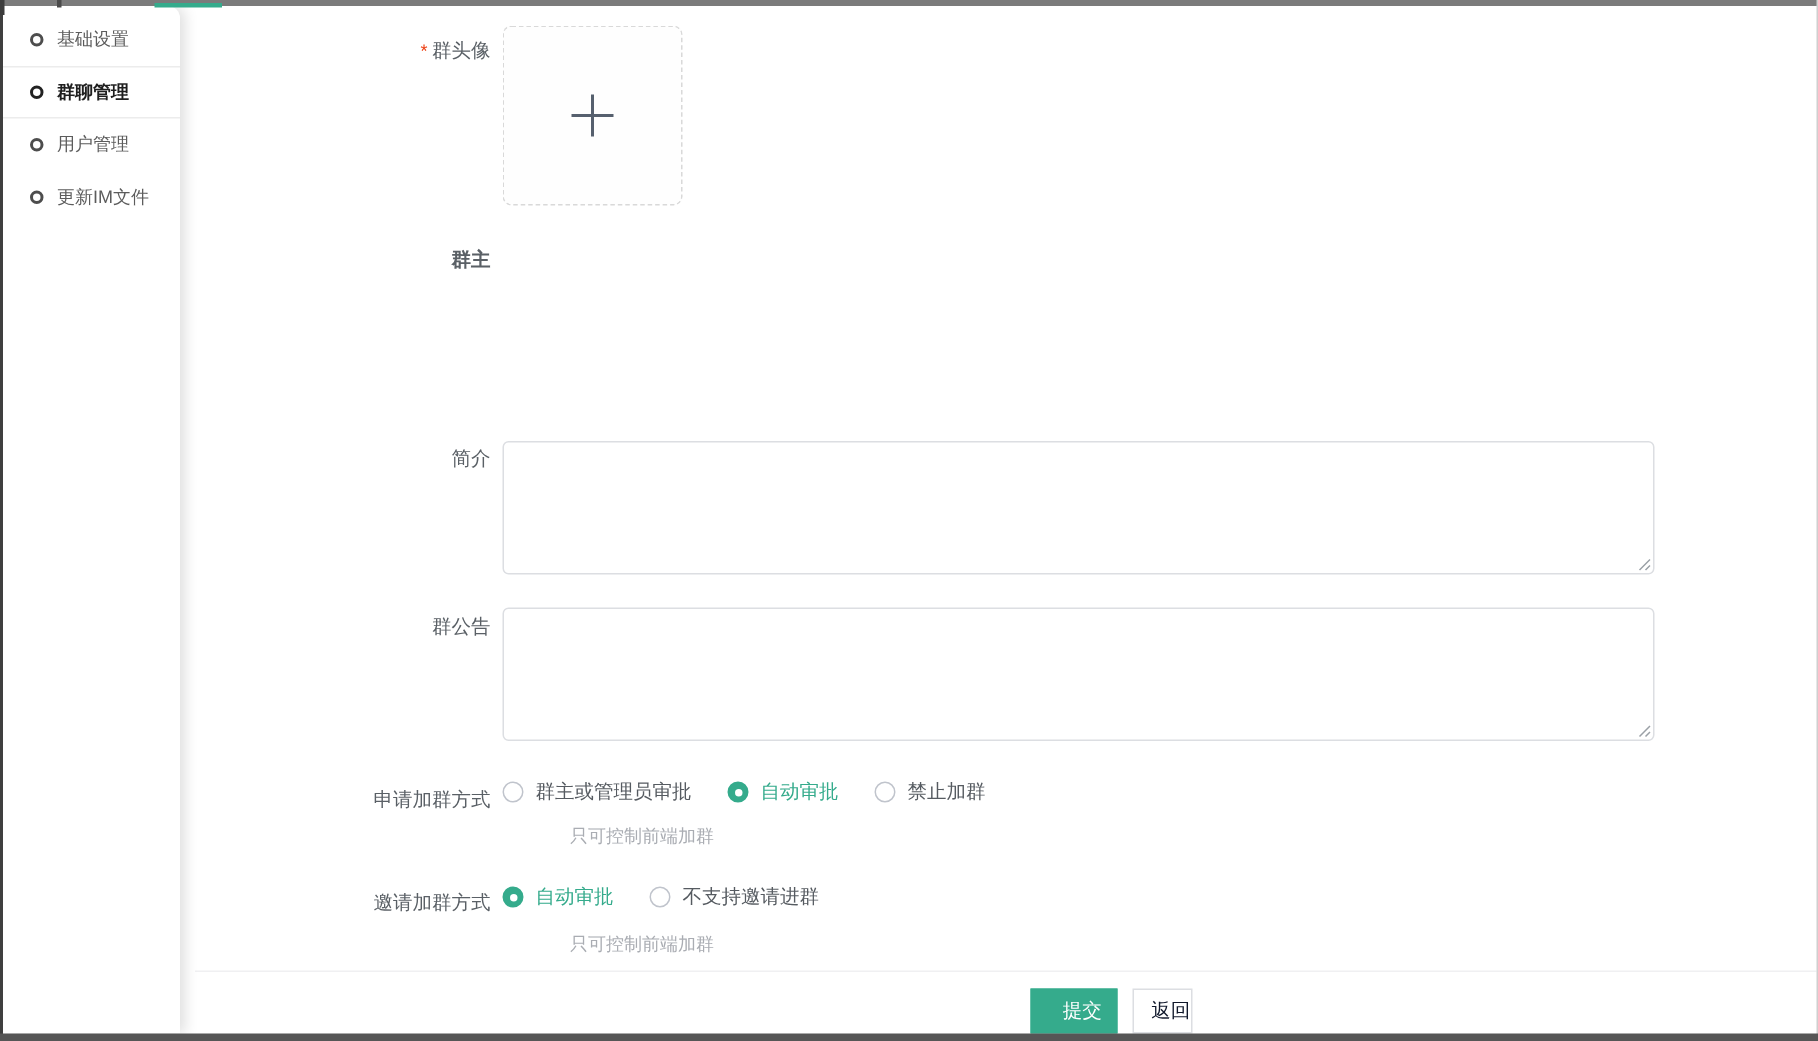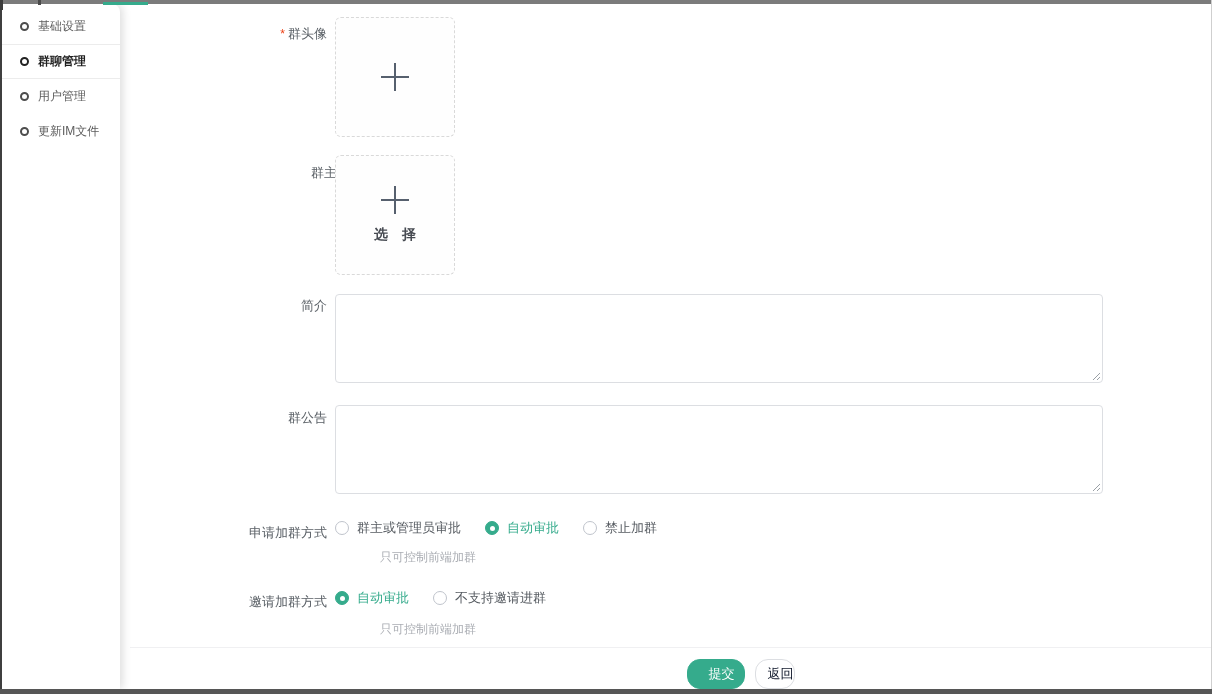--- a/index.html
+++ b/index.html
@@ -81,21 +81,21 @@
   .radio.checked .rb::after { content:""; width:5px; height:5px; border-radius:50%; background:#fff; }
   .radio.checked .rlabel { color:#35ab8c; }
   .helper-text { position:absolute; left:335px; font-size:12px; color:#aaadb3;margin-left:45px; }
 
   
   .footer {
     position:absolute; left:130px; right:1px; bottom:5px; height:42px;
     background:#fff; border-top:1px solid #f0f0f2; z-index:4;
   }
   .btn {
-    position:absolute; top:11px; height:30px; border-radius:13px; font-size:13px;
+    position:absolute; top:11px; height:30px; border-radius:0; font-size:13px;
     display:flex; align-items:center; justify-content:center; cursor:pointer;
     font-family:inherit;
     padding-left:11px;
   }
   .btn-submit { left:557px; width:58px; background:#35ab8c; color:#fff; border:1px solid #35ab8c; }
   .btn-back   { left:625px; width:40px; background:#fff; color:#0f172a; border:1px solid #dcdee2; }
 </style>
 </head>
 <body>
 
@@ -128,25 +128,21 @@
     </div>
   </div>
 
   <div class="form-label" style="left:117px; top:26px;">
     <span class="required-star">*</span><span>群头像</span>
   </div>
   <div class="upload-box" style="top:17px;">
     <span class="plus-icon"></span>
   </div>
 
-  <div class="form-label" style="left:127px; top:165px;">群主</div>
-  <div class="upload-box" style="top:155px;">
-    <span class="plus-icon"></span>
-    <span class="choose-text">选 择</span>
-  </div>
+  <div class="form-label" style="left:117px; top:165px;font-weight:bold;">群主</div>
 
   <div class="form-label" style="left:117px; top:298px;">简介</div>
   <div class="textarea-wrap" style="top:294px; height:89px;">
     <textarea aria-label="简介" style=""></textarea>
     <svg class="resize-handle" width="11" height="11" viewBox="0 0 11 11">
       <path d="M10 3 L3 10 M10 7 L7 10" stroke="#9aa0a6" stroke-width="1" fill="none"></path>
     </svg>
   </div>
 
   <div class="form-label" style="left:117px; top:410px;">群公告</div>

